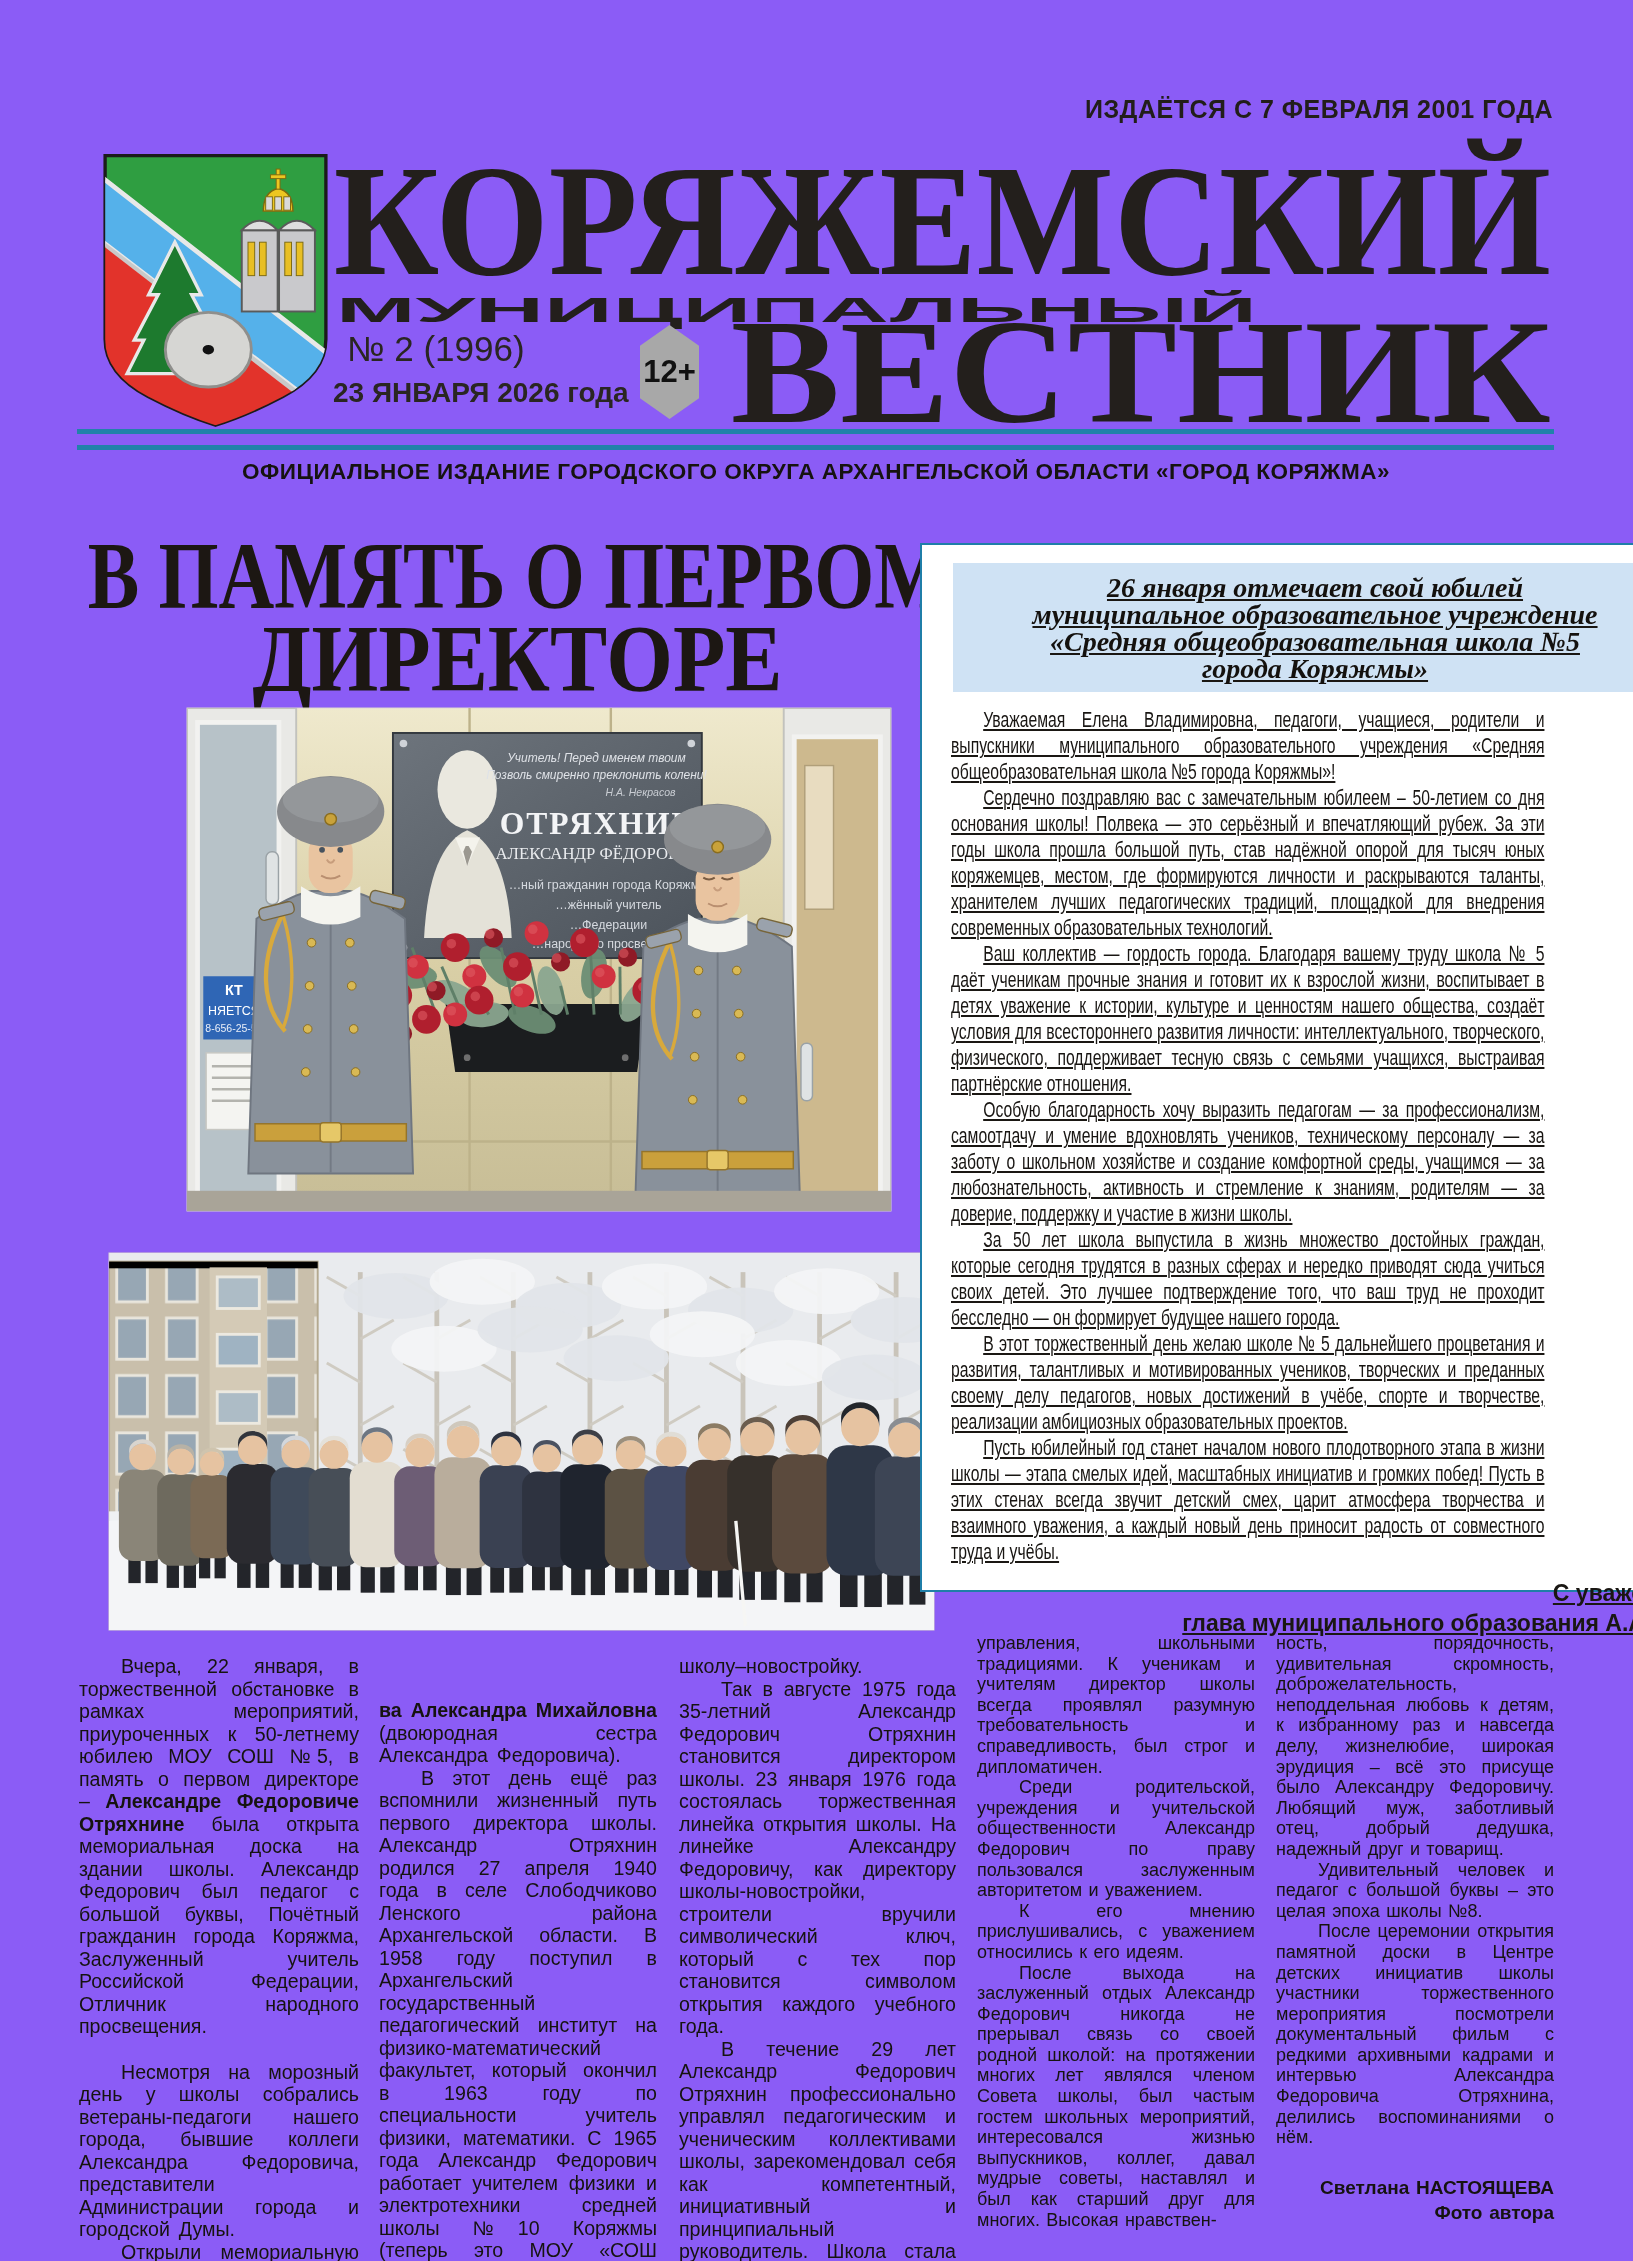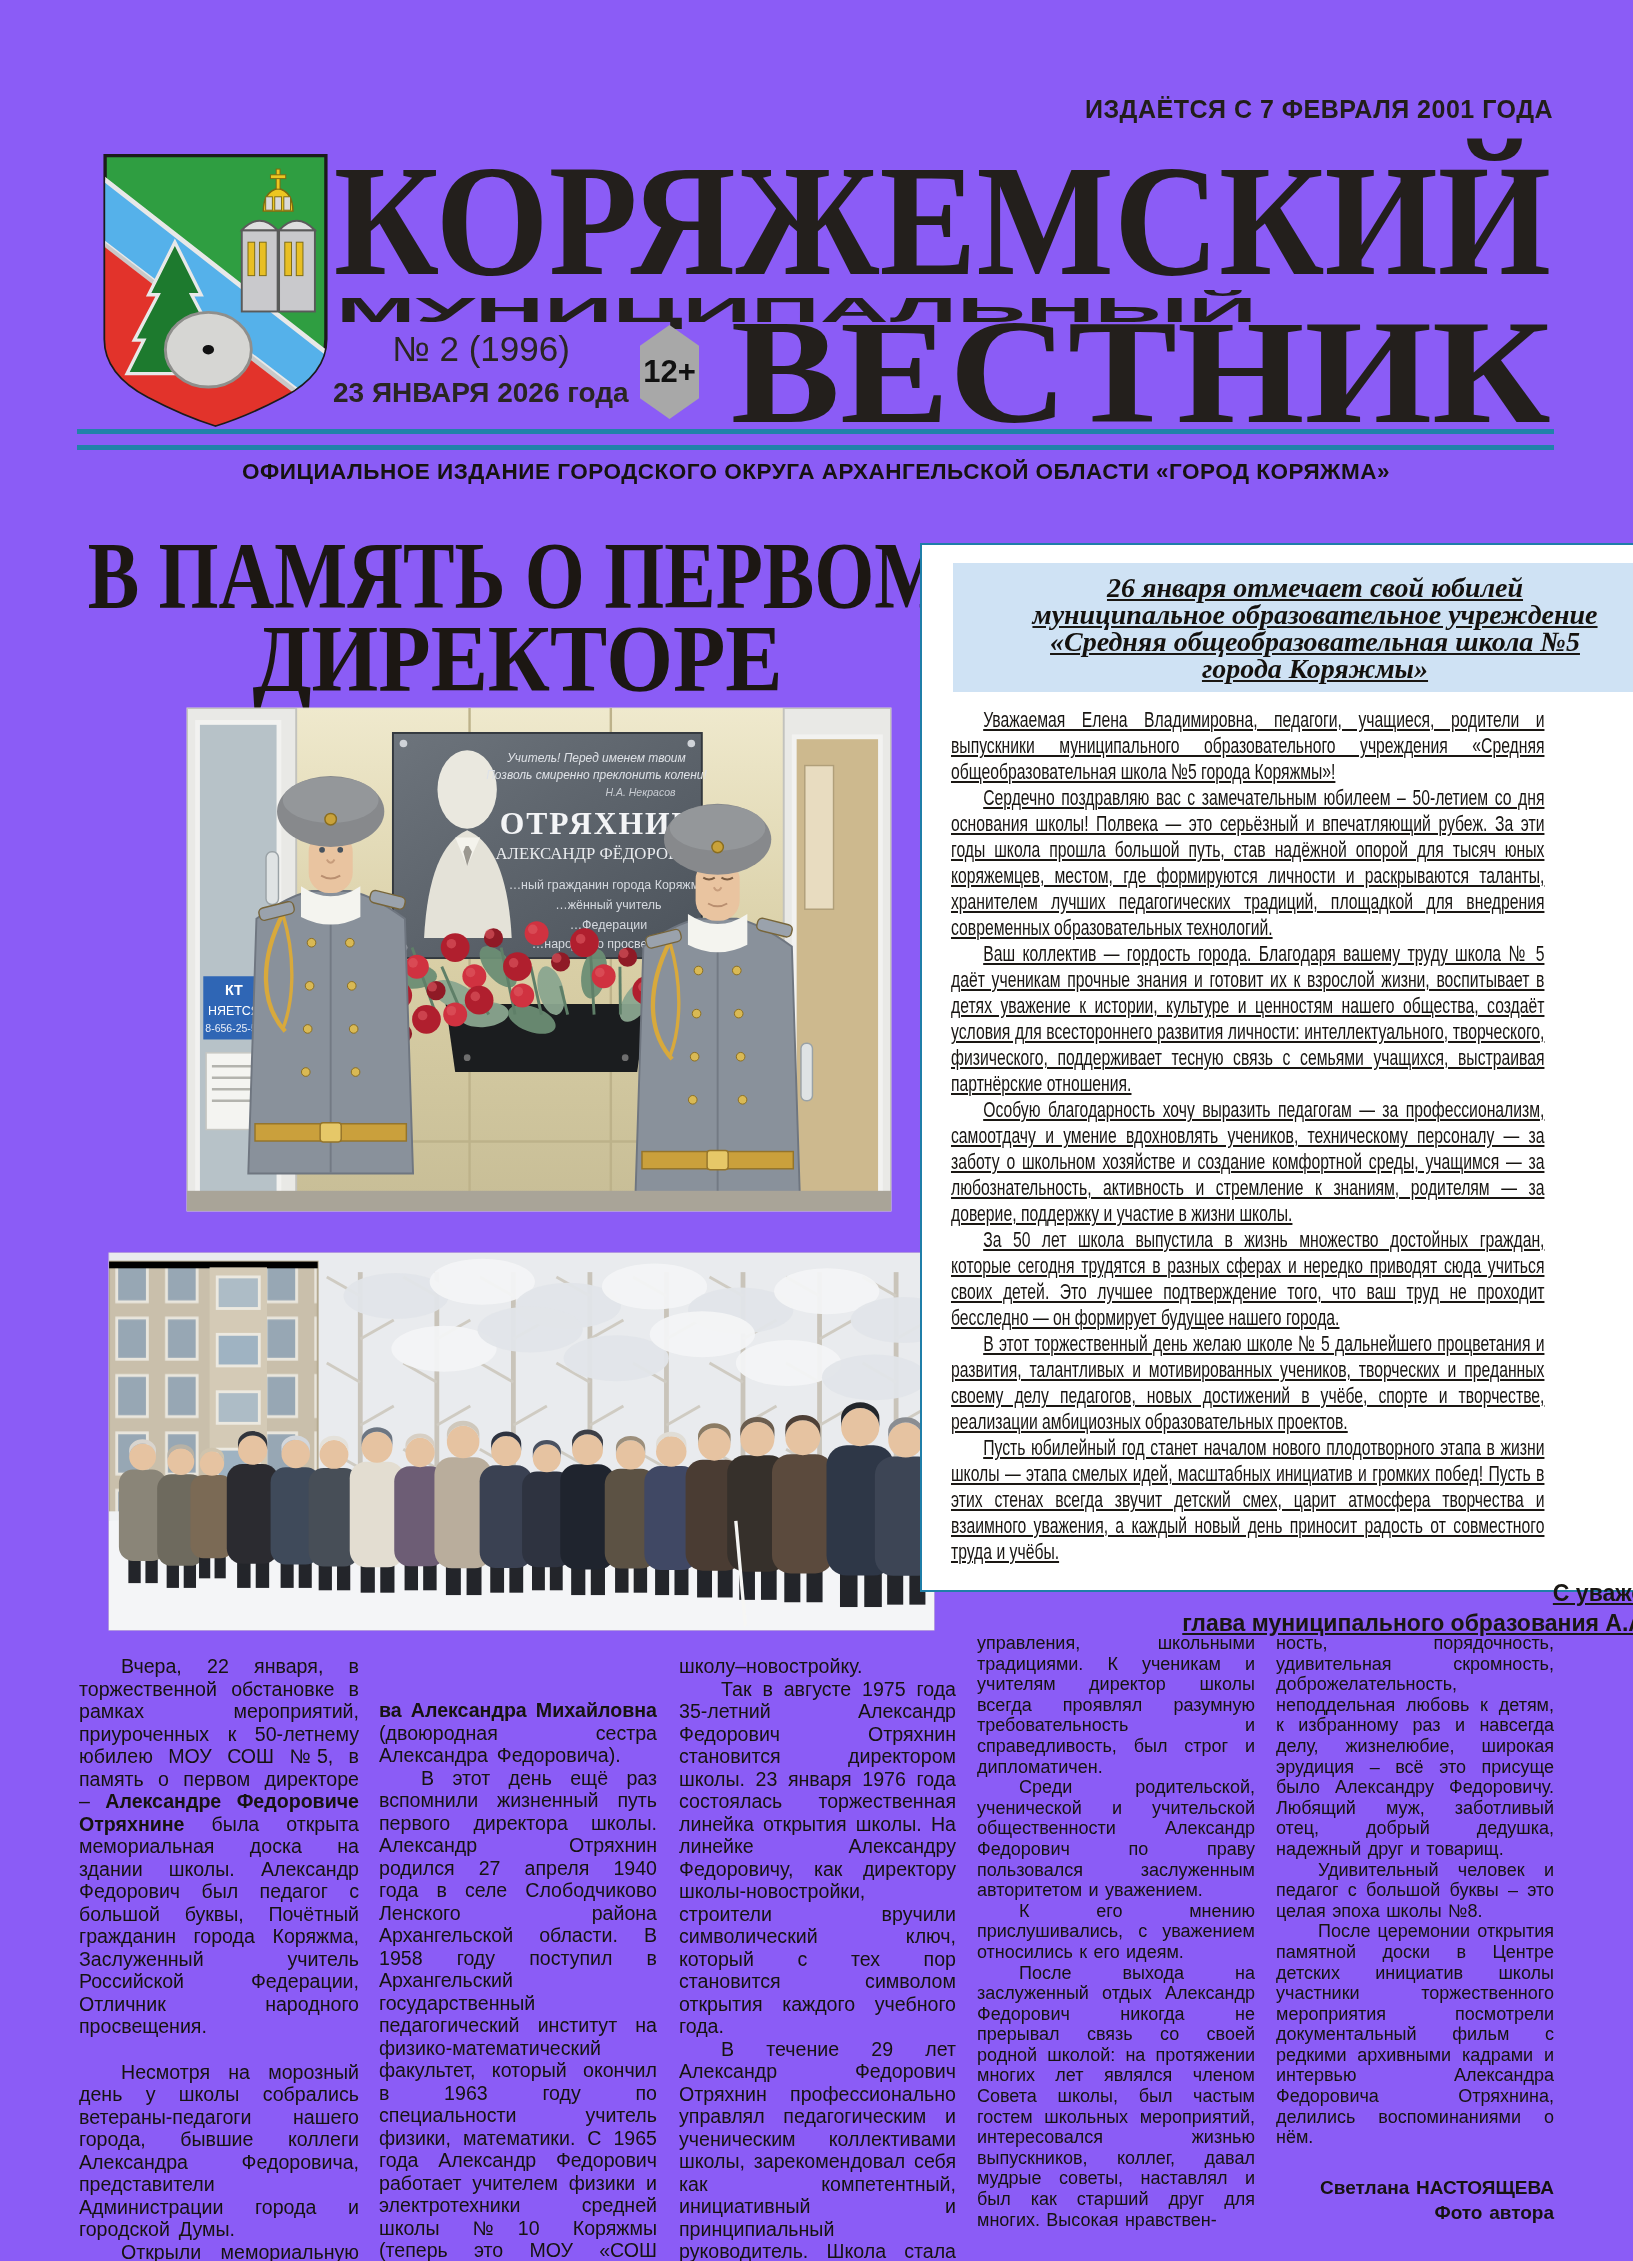--- a/index.html
+++ b/index.html
@@ -4,21 +4,21 @@
 <style>
   html,body{margin:0;padding:0;background:#e8e8e8;}
   #page{position:relative;width:1634px;height:2261px;background:#8b5cf6;overflow:hidden;
         font-family:"Liberation Sans",sans-serif;color:#1a1713;}
   .abs{position:absolute;}
   
   .dateline{left:909px;top:95px;width:644px;text-align:right;font-size:25px;font-weight:bold;
             letter-spacing:0.5px;color:#221e1a;}
   .arms{left:98px;top:149px;width:235px;height:281px;}
   .mast-svg{overflow:visible;}
-  .issue-no{left:347px;top:329px;width:268px;font-size:35px;color:#2a2622;text-align:center;}
+  .issue-no{left:347px;top:329px;width:268px;font-size:35px;color:#2a2622;}
   .issue-date{left:333px;top:377px;width:306px;font-size:28px;font-weight:bold;color:#2a2622;}
   .age-badge{left:640px;top:325px;width:59px;height:94px;background:#a8a8a8;
              clip-path:polygon(50% 0,100% 22%,100% 78%,50% 100%,0 78%,0 22%);
              display:flex;align-items:center;justify-content:center;}
   .age-badge span{font-size:31px;font-weight:bold;color:#111;}
   .rule{left:77px;width:1477px;height:5.3px;background:#2182aa;}
   .rule1{top:429px;} .rule2{top:445px;}
   .official{left:79px;top:459px;width:1474px;text-align:center;font-size:22.5px;font-weight:bold;
             letter-spacing:0.5px;color:#161310;}
   
@@ -544,21 +544,21 @@
       <p><b>ва Александра Михайловна</b><span> (двоюродная сестра Александра Федоровича).</span></p>
       <p class="ind"><span>В этот день ещё раз вспомнили жизненный путь первого директора школы. Александр Отряхнин родился 27 апреля 1940 года в селе Слободчиково Ленского района Архангельской области. В 1958 году поступил в Архангельский государственный педагогический институт на физико-математический факультет, который окончил в 1963 году по специальности учитель физики, математики. С 1965 года Александр Федорович работает учителем физики и электротехники средней школы №10 Коряжмы (теперь это МОУ «СОШ №1»).</span></p>
     </div>
   <div class="abs col c3">
       <p><span>школу–новостройку.</span></p>
       <p class="ind"><span>Так в августе 1975 года 35-летний Александр Федорович Отряхнин становится директором школы. 23 января 1976 года состоялась торжественная линейка открытия школы. На линейке Александру Федоровичу, как директору школы-новостройки, строители вручили символический ключ, который с тех пор становится символом открытия каждого учебного года.</span></p>
       <p class="ind"><span>В течение 29 лет Александр Федорович Отряхнин профессионально управлял педагогическим и ученическим коллективами школы, зарекомендовал себя как компетентный, инициативный и принципиальный руководитель. Школа стала образовательным учреждением с твердо устоявшимися педагогическими идеями, четкой и слаженной системой</span></p>
     </div>
   <div class="abs col c4">
       <p><span>управления, школьными традициями. К ученикам и учителям директор школы всегда проявлял разумную требовательность и справедливость, был строг и дипломатичен.</span></p>
-      <p class="ind"><span>Среди родительской, ученической и учительской общественности Александр Федорович по праву пользовался заслуженным авторитетом и уважением.</span></p>
+      <p class="ind"><span>Среди родительской, учреждения и учительской общественности Александр Федорович по праву пользовался заслуженным авторитетом и уважением.</span></p>
       <p class="ind"><span>К его мнению прислушивались, с уважением относились к его идеям.</span></p>
       <p class="ind"><span>После выхода на заслуженный отдых Александр Федорович никогда не прерывал связь со своей родной школой: на протяжении многих лет являлся членом Совета школы, был частым гостем школьных мероприятий, интересовался жизнью выпускников, коллег, давал мудрые советы, наставлял и был как старший друг для многих. Высокая нравствен-</span></p>
     </div>
   <div class="abs col c5">
 
   <p><span>ность, порядочность, удивительная скромность, доброжелательность, неподдельная любовь к детям, к избранному раз и навсегда делу, жизнелюбие, широкая эрудиция – всё это присуще было Александру Федоровичу. Любящий муж, заботливый отец, добрый дедушка, надежный друг и товарищ.</span></p>
       <p class="ind"><span>Удивительный человек и педагог с большой буквы – это целая эпоха школы №8.</span></p>
       <p class="ind"><span>После церемонии открытия памятной доски в Центре детских инициатив школы участники торжественного мероприятия посмотрели документальный фильм с редкими архивными кадрами и интервью Александра Федоровича Отряхнина, делились воспоминаниями о нём.</span></p>
       <div class="byline">
       <div>Светлана НАСТОЯЩЕВА</div>

